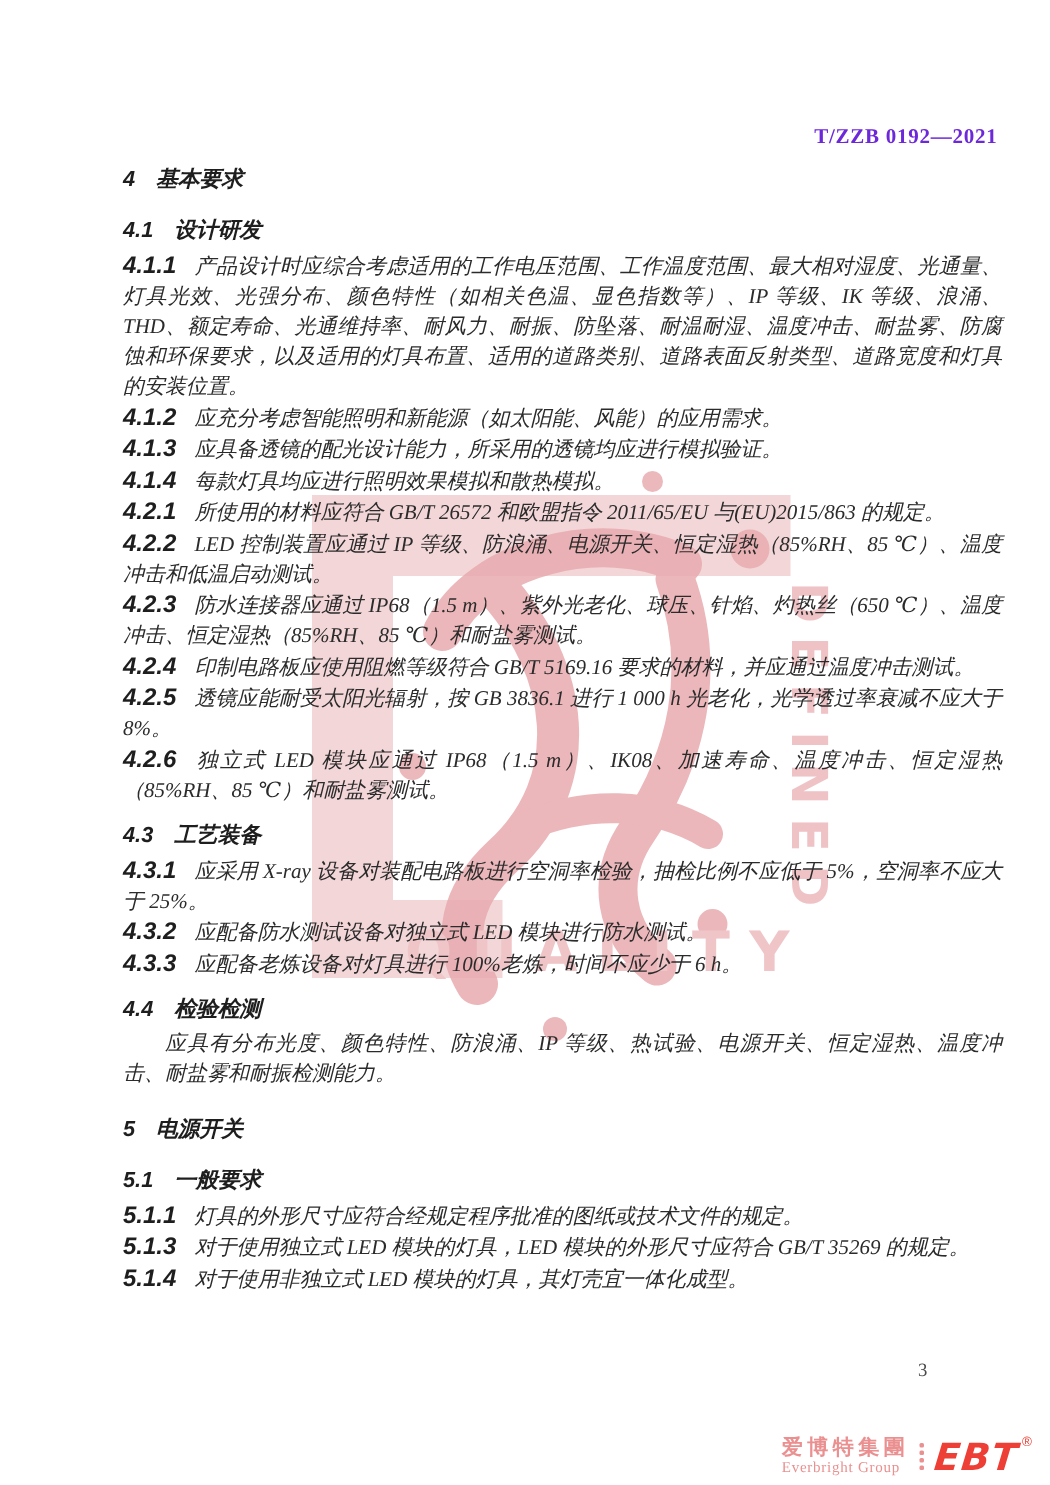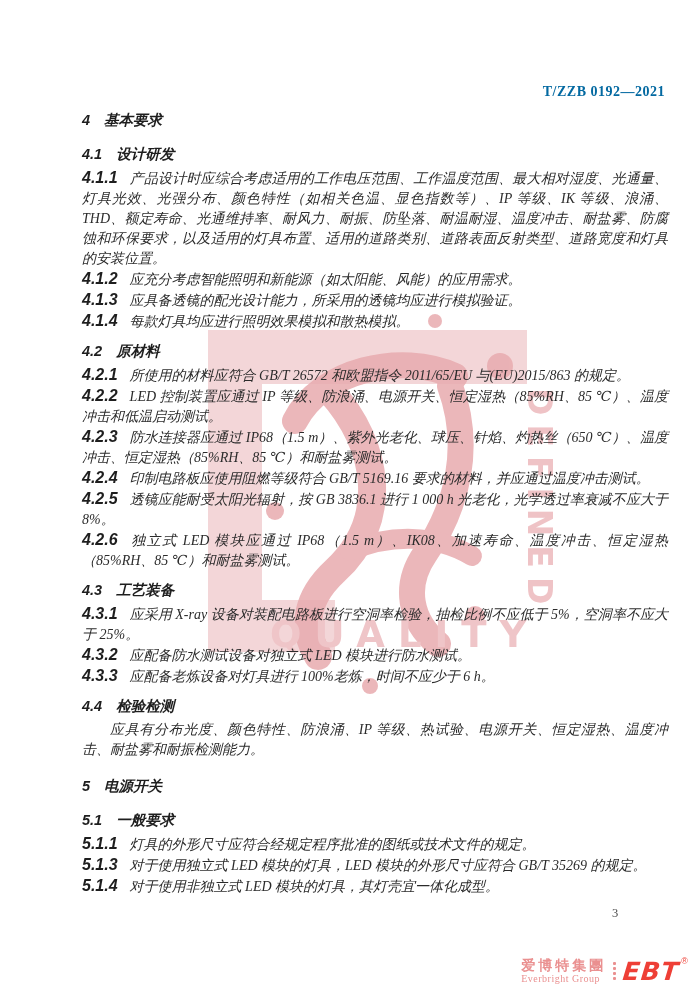--- a/index.html
+++ b/index.html
@@ -49,21 +49,21 @@
     font-weight:bold;font-size:16px;color:#1e1e1e;
     margin-right:12px;
   }
   .h1 .num,.h2 .num{margin-right:14px;font-size:14.5px;}
   .para{text-indent:2em;}
 
   
   .doc-header{
     position:absolute;top:84px;right:35px;z-index:1;
     font-family:"Liberation Serif","DejaVu Serif",serif;
-    font-size:14px;font-weight:bold;color:#0369a1;letter-spacing:.5px;
+    font-size:14px;font-weight:bold;color:#6d28d9;letter-spacing:.5px;
   }
   .page-number{
     position:absolute;top:906px;left:612px;z-index:1;
     font-size:12.5px;color:#4a4a4a;
   }
   .footer-logo{
     position:absolute;right:12px;bottom:6px;z-index:1;
     display:flex;align-items:center;gap:7px;
   }
   .brand-text{color:#ea9090;line-height:1.05;}
@@ -120,21 +120,20 @@
 
     <p class="h1"><span class="num">4</span><span>基本要求</span></p>
 
     <p class="h2"><span class="num">4.1</span><span>设计研发</span></p>
 
     <p class="clause"><span class="num">4.1.1</span><span>产品设计时应综合考虑适用的工作电压范围、工作温度范围、最大相对湿度、光通量、灯具光效、光强分布、颜色特性（如相关色温、显色指数等）、IP 等级、IK 等级、浪涌、THD、额定寿命、光通维持率、耐风力、耐振、防坠落、耐温耐湿、温度冲击、耐盐雾、防腐蚀和环保要求，以及适用的灯具布置、适用的道路类别、道路表面反射类型、道路宽度和灯具的安装位置。</span></p>
     <p class="clause"><span class="num">4.1.2</span><span>应充分考虑智能照明和新能源（如太阳能、风能）的应用需求。</span></p>
     <p class="clause"><span class="num">4.1.3</span><span>应具备透镜的配光设计能力，所采用的透镜均应进行模拟验证。</span></p>
     <p class="clause"><span class="num">4.1.4</span><span>每款灯具均应进行照明效果模拟和散热模拟。</span></p>
 
-    <p class="h2"><span class="num">4.2</span><span>原材料</span></p>
 
     <p class="clause"><span class="num">4.2.1</span><span>所使用的材料应符合 GB/T 26572 和欧盟指令 2011/65/EU 与(EU)2015/863 的规定。</span></p>
     <p class="clause"><span class="num">4.2.2</span><span>LED 控制装置应通过 IP 等级、防浪涌、电源开关、恒定湿热（85%RH、85 ℃）、温度冲击和低温启动测试。</span></p>
     <p class="clause"><span class="num">4.2.3</span><span>防水连接器应通过 IP68（1.5 m）、紫外光老化、球压、针焰、灼热丝（650 ℃）、温度冲击、恒定湿热（85%RH、85 ℃）和耐盐雾测试。</span></p>
     <p class="clause"><span class="num">4.2.4</span><span>印制电路板应使用阻燃等级符合 GB/T 5169.16 要求的材料，并应通过温度冲击测试。</span></p>
     <p class="clause"><span class="num">4.2.5</span><span>透镜应能耐受太阳光辐射，按 GB 3836.1 进行 1 000 h 光老化，光学透过率衰减不应大于 8%。</span></p>
     <p class="clause"><span class="num">4.2.6</span><span>独立式 LED 模块应通过 IP68（1.5 m）、IK08、加速寿命、温度冲击、恒定湿热（85%RH、85 ℃）和耐盐雾测试。</span></p>
 
     <p class="h2"><span class="num">4.3</span><span>工艺装备</span></p>
 

